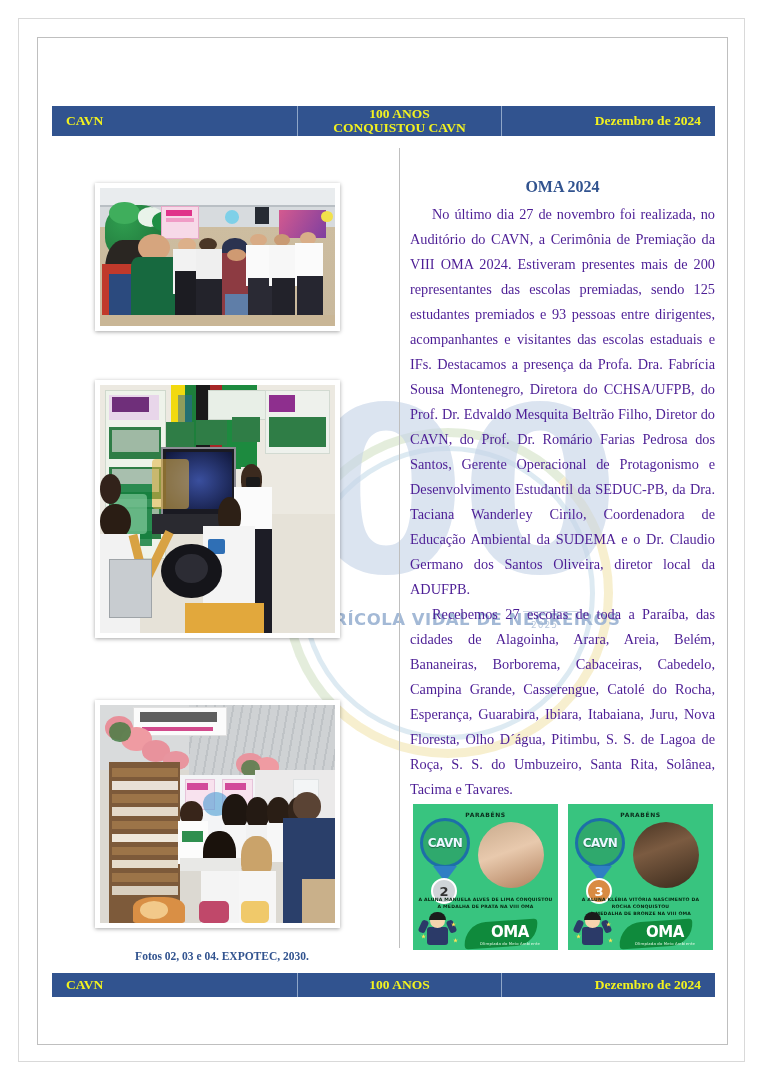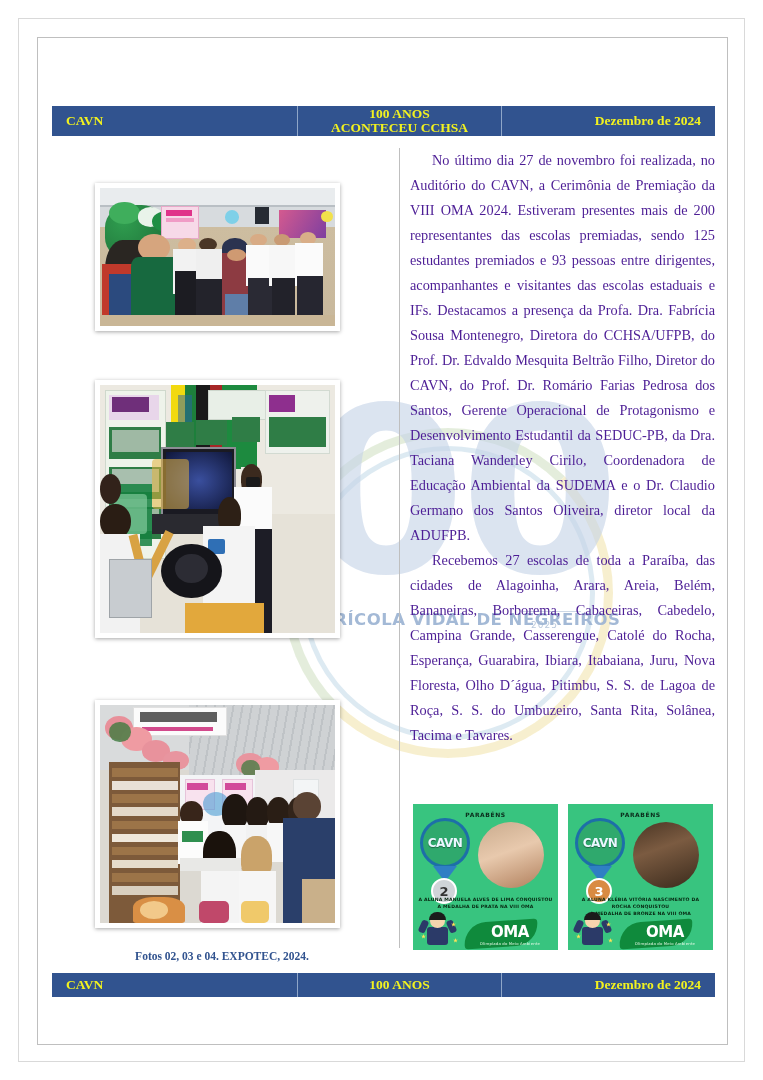--- a/index.html
+++ b/index.html
@@ -254,21 +254,21 @@
       <div class="wm-rule" style="left:390px"></div>
       <div class="wm-y1">1924</div>
       <div class="wm-y2">2025</div>
       <div class="wm-name">COLÉGIO AGRÍCOLA VIDAL DE NEGREIROS</div>
     </div>
 
     <div class="bar header">
       <div class="bar-cell c-left">CAVN</div>
       <div class="bar-cell c-mid">
         <span>100 ANOS</span>
-        <span>ACONTECEU CCHSA</span>
+        <span>CONQUISTOU CAVN</span>
       </div>
       <div class="bar-cell c-right">Dezembro de 2024</div>
     </div>
 
     <div class="content">
       <div class="col-divider"></div>
 
       <div class="col-left">
 
         <div class="photo" id="photo1">
@@ -425,24 +425,25 @@
               <div class="sh" style="left:59%;top:76%;width:16%;height:24%;background:#f6f6f6"></div>
               <div class="sh" style="left:60%;top:90%;width:12%;height:10%;background:#f0c96a;border-radius:5px"></div>
               <div class="sh" style="left:82%;top:40%;width:12%;height:13%;background:#5a4334;border-radius:50%"></div>
               <div class="sh" style="left:78%;top:52%;width:22%;height:48%;background:#2a3f6a"></div>
               <div class="sh" style="left:86%;top:80%;width:14%;height:20%;background:#c9b08a"></div>
               <div class="sh" style="left:34%;top:70%;width:26%;height:6%;background:#e8e8e6"></div>
             </div>
           </div>
         </div>
 
-        <div class="caption" id="cap-left">Fotos 02, 03 e 04. EXPOTEC, 2024.</div>
+        <div class="caption" id="cap-left">Fotos 02, 03 e 04. EXPOTEC, 2030.</div>
       </div>
 
       <div class="col-right">
+        <div class="art-title">OMA 2024</div>
         <div class="art-body">
           <p>No último dia 27 de novembro foi realizada, no Auditório do CAVN, a Cerimônia de Premiação da VIII OMA 2024. Estiveram presentes mais de 200 representantes das escolas premiadas, sendo 125 estudantes premiados e 93 pessoas entre dirigentes, acompanhantes e visitantes das escolas estaduais e IFs. Destacamos a presença da Profa. Dra. Fabrícia Sousa Montenegro, Diretora do CCHSA/UFPB, do Prof. Dr. Edvaldo Mesquita Beltrão Filho, Diretor do CAVN, do Prof. Dr. Romário Farias Pedrosa dos Santos, Gerente Operacional de Protagonismo e Desenvolvimento Estudantil da SEDUC-PB, da Dra. Taciana Wanderley Cirilo, Coordenadora de Educação Ambiental da SUDEMA e o Dr. Claudio Germano dos Santos Oliveira, diretor local da ADUFPB.</p>
           <p>Recebemos 27 escolas de toda a Paraíba, das cidades de Alagoinha, Arara, Areia, Belém, Bananeiras, Borborema, Cabaceiras, Cabedelo, Campina Grande, Casserengue, Catolé do Rocha, Esperança, Guarabira, Ibiara, Itabaiana, Juru, Nova Floresta, Olho D´água, Pitimbu, S. S. de Lagoa de Roça, S. S. do Umbuzeiro, Santa Rita, Solânea, Tacima e Tavares.</p>
         </div>
 
         <div class="cards">
 
           <div class="card">
             <div class="card-parabens">PARABÉNS</div>
             <div class="cavn-seal">

